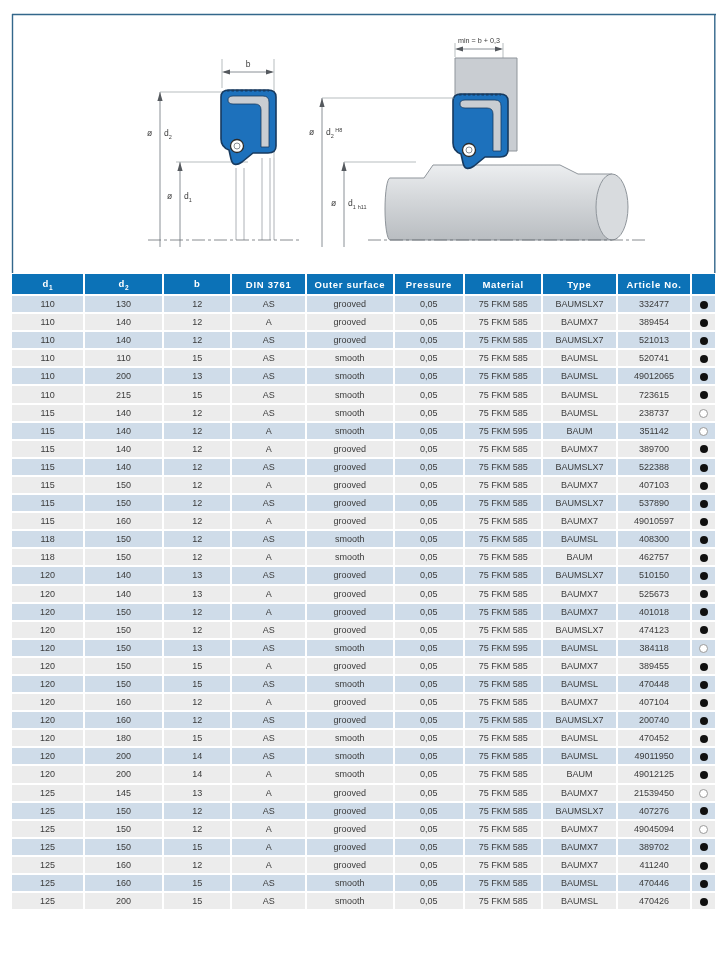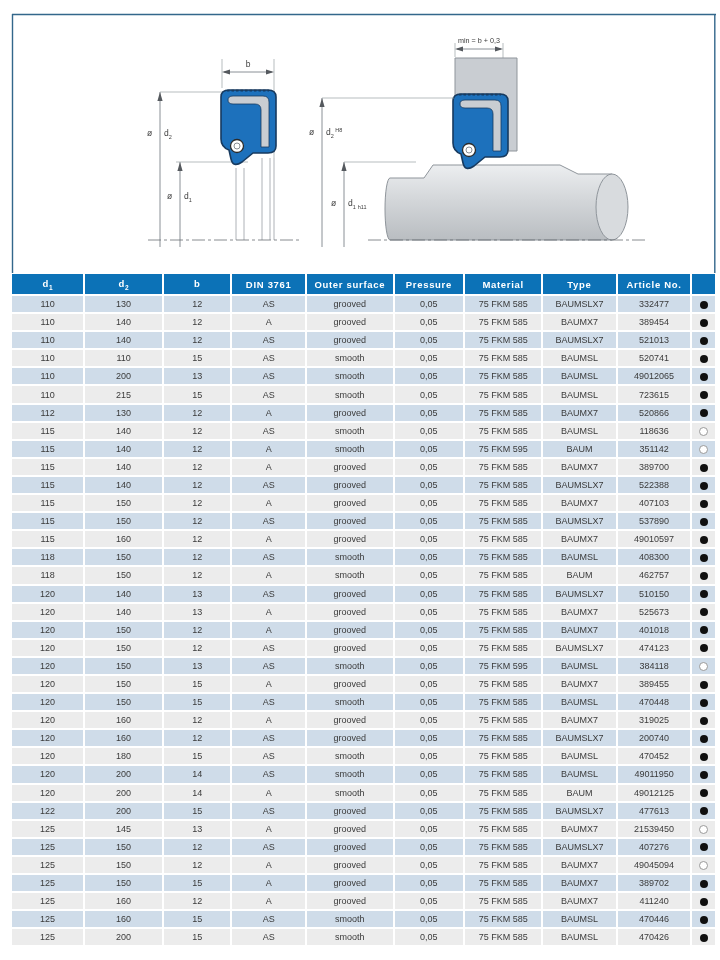--- a/index.html
+++ b/index.html
@@ -206,42 +206,30 @@
           <td>215</td>
           <td>15</td>
           <td>AS</td>
           <td>smooth</td>
           <td>0,05</td>
           <td>75 FKM 585</td>
           <td>BAUMSL</td>
           <td>723615</td>
           <td><span class="dot filled"></span></td>
         </tr>
-        <tr class="odd">
-          <td>112</td>
-          <td>130</td>
-          <td>12</td>
-          <td>A</td>
-          <td>grooved</td>
-          <td>0,05</td>
-          <td>75 FKM 585</td>
-          <td>BAUMX7</td>
-          <td>520866</td>
-          <td><span class="dot filled"></span></td>
-        </tr>
-        <tr class="even">
-          <td>115</td>
-          <td>140</td>
-          <td>12</td>
-          <td>AS</td>
-          <td>smooth</td>
-          <td>0,05</td>
-          <td>75 FKM 585</td>
-          <td>BAUMSL</td>
-          <td>118636</td>
+        <tr class="even">
+          <td>115</td>
+          <td>140</td>
+          <td>12</td>
+          <td>AS</td>
+          <td>smooth</td>
+          <td>0,05</td>
+          <td>75 FKM 585</td>
+          <td>BAUMSL</td>
+          <td>238737</td>
           <td><span class="dot open"></span></td>
         </tr>
         <tr class="odd">
           <td>115</td>
           <td>140</td>
           <td>12</td>
           <td>A</td>
           <td>smooth</td>
           <td>0,05</td>
           <td>75 FKM 595</td>
@@ -419,21 +407,21 @@
         </tr>
         <tr class="even">
           <td>120</td>
           <td>160</td>
           <td>12</td>
           <td>A</td>
           <td>grooved</td>
           <td>0,05</td>
           <td>75 FKM 585</td>
           <td>BAUMX7</td>
-          <td>319025</td>
+          <td>407104</td>
           <td><span class="dot filled"></span></td>
         </tr>
         <tr class="odd">
           <td>120</td>
           <td>160</td>
           <td>12</td>
           <td>AS</td>
           <td>grooved</td>
           <td>0,05</td>
           <td>75 FKM 585</td>
@@ -468,32 +456,20 @@
         <tr class="even">
           <td>120</td>
           <td>200</td>
           <td>14</td>
           <td>A</td>
           <td>smooth</td>
           <td>0,05</td>
           <td>75 FKM 585</td>
           <td>BAUM</td>
           <td>49012125</td>
-          <td><span class="dot filled"></span></td>
-        </tr>
-        <tr class="odd">
-          <td>122</td>
-          <td>200</td>
-          <td>15</td>
-          <td>AS</td>
-          <td>grooved</td>
-          <td>0,05</td>
-          <td>75 FKM 585</td>
-          <td>BAUMSLX7</td>
-          <td>477613</td>
           <td><span class="dot filled"></span></td>
         </tr>
         <tr class="even">
           <td>125</td>
           <td>145</td>
           <td>13</td>
           <td>A</td>
           <td>grooved</td>
           <td>0,05</td>
           <td>75 FKM 585</td>

